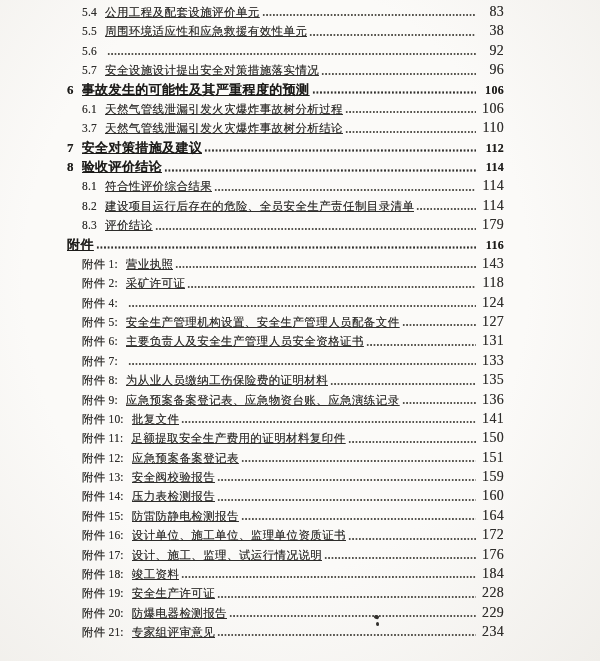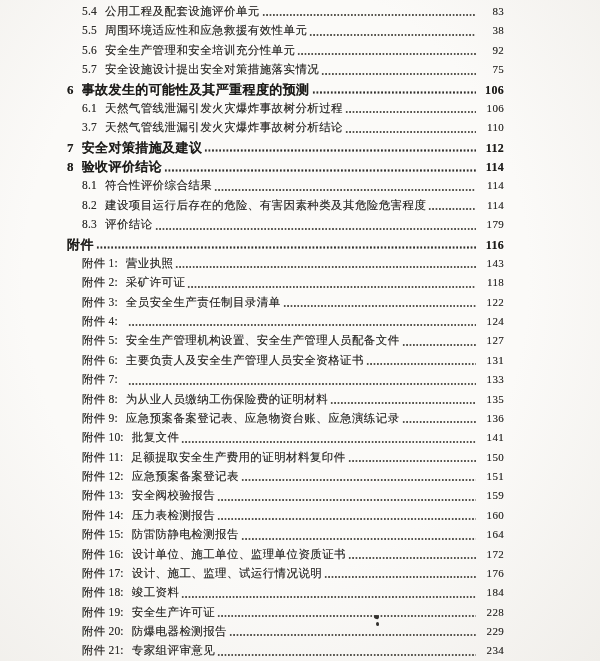--- a/index.html
+++ b/index.html
@@ -38,40 +38,40 @@
   .lvl2 {
     padding-left: 15px;
     font-size: 11.5px;
   }
   .lvl1 {
     font-size: 13px;
     font-weight: bold;
     color: #1c1b19;
   }
   .num  { margin-right: 8px; letter-spacing: 0.2px; flex: 0 0 auto; }
-  .title{ letter-spacing: 0.4px; flex: 0 1 auto; overflow: hidden; }
+  .title{ letter-spacing: 0.4px; flex: 0 1 auto; overflow: hidden; text-decoration: underline; }
   .leader {
     flex: 1 1 12px;
     align-self: stretch;
     margin: 0 4px 0 2px;
     background-image: radial-gradient(circle, #56544e 0.8px, rgba(0,0,0,0) 1.1px);
     background-size: 3.4px 2.4px;
     background-repeat: repeat-x;
     background-position: 0 calc(100% - 4.5px);
   }
   .lvl1 .leader {
     background-image: radial-gradient(circle, #2f2e2b 1px, rgba(0,0,0,0) 1.3px);
     background-size: 3.6px 2.8px;
     background-position: 0 calc(100% - 4.8px);
   }
   .page-num {
     flex: 0 0 auto;
     min-width: 24px;
     text-align: right;
-    font-size: 11px;
+    font-size: 14px;
     letter-spacing: 0.3px;
   }
   .lvl1 .page-num { font-size: 12px; }
   .smudge {
     position: absolute;
     left: 372px;
     top: 615px;
     width: 10px;
     height: 14px;
   }
@@ -105,29 +105,28 @@
     <span class="page-num">83</span>
   </div>
       <div class="row lvl2">
     <span class="num">5.5</span>
     <span class="title">周围环境适应性和应急救援有效性单元</span>
     <span class="leader"></span>
     <span class="page-num">38</span>
   </div>
       <div class="row lvl2">
     <span class="num">5.6</span>
-    <span class="title">安全生产管理和安全培训充分性单元</span>
     <span class="leader"></span>
     <span class="page-num">92</span>
   </div>
       <div class="row lvl2">
     <span class="num">5.7</span>
     <span class="title">安全设施设计提出安全对策措施落实情况</span>
     <span class="leader"></span>
-    <span class="page-num">75</span>
+    <span class="page-num">96</span>
   </div>
       <div class="row lvl1">
     <span class="num">6</span>
     <span class="title">事故发生的可能性及其严重程度的预测</span>
     <span class="leader"></span>
     <span class="page-num">106</span>
   </div>
       <div class="row lvl2">
     <span class="num">6.1</span>
     <span class="title">天然气管线泄漏引发火灾爆炸事故树分析过程</span>
@@ -153,21 +152,21 @@
     <span class="page-num">114</span>
   </div>
       <div class="row lvl2">
     <span class="num">8.1</span>
     <span class="title">符合性评价综合结果</span>
     <span class="leader"></span>
     <span class="page-num">114</span>
   </div>
       <div class="row lvl2">
     <span class="num">8.2</span>
-    <span class="title">建设项目运行后存在的危险、有害因素种类及其危险危害程度</span>
+    <span class="title">建设项目运行后存在的危险、全员安全生产责任制目录清单</span>
     <span class="leader"></span>
     <span class="page-num">114</span>
   </div>
       <div class="row lvl2">
     <span class="num">8.3</span>
     <span class="title">评价结论</span>
     <span class="leader"></span>
     <span class="page-num">179</span>
   </div>
       <div class="row lvl1">
@@ -180,26 +179,20 @@
     <span class="num">附件 1:</span>
     <span class="title">营业执照</span>
     <span class="leader"></span>
     <span class="page-num">143</span>
   </div>
       <div class="row lvl2">
     <span class="num">附件 2:</span>
     <span class="title">采矿许可证</span>
     <span class="leader"></span>
     <span class="page-num">118</span>
-  </div>
-      <div class="row lvl2">
-    <span class="num">附件 3:</span>
-    <span class="title">全员安全生产责任制目录清单</span>
-    <span class="leader"></span>
-    <span class="page-num">122</span>
   </div>
       <div class="row lvl2">
     <span class="num">附件 4:</span>
     <span class="leader"></span>
     <span class="page-num">124</span>
   </div>
       <div class="row lvl2">
     <span class="num">附件 5:</span>
     <span class="title">安全生产管理机构设置、安全生产管理人员配备文件</span>
     <span class="leader"></span>

